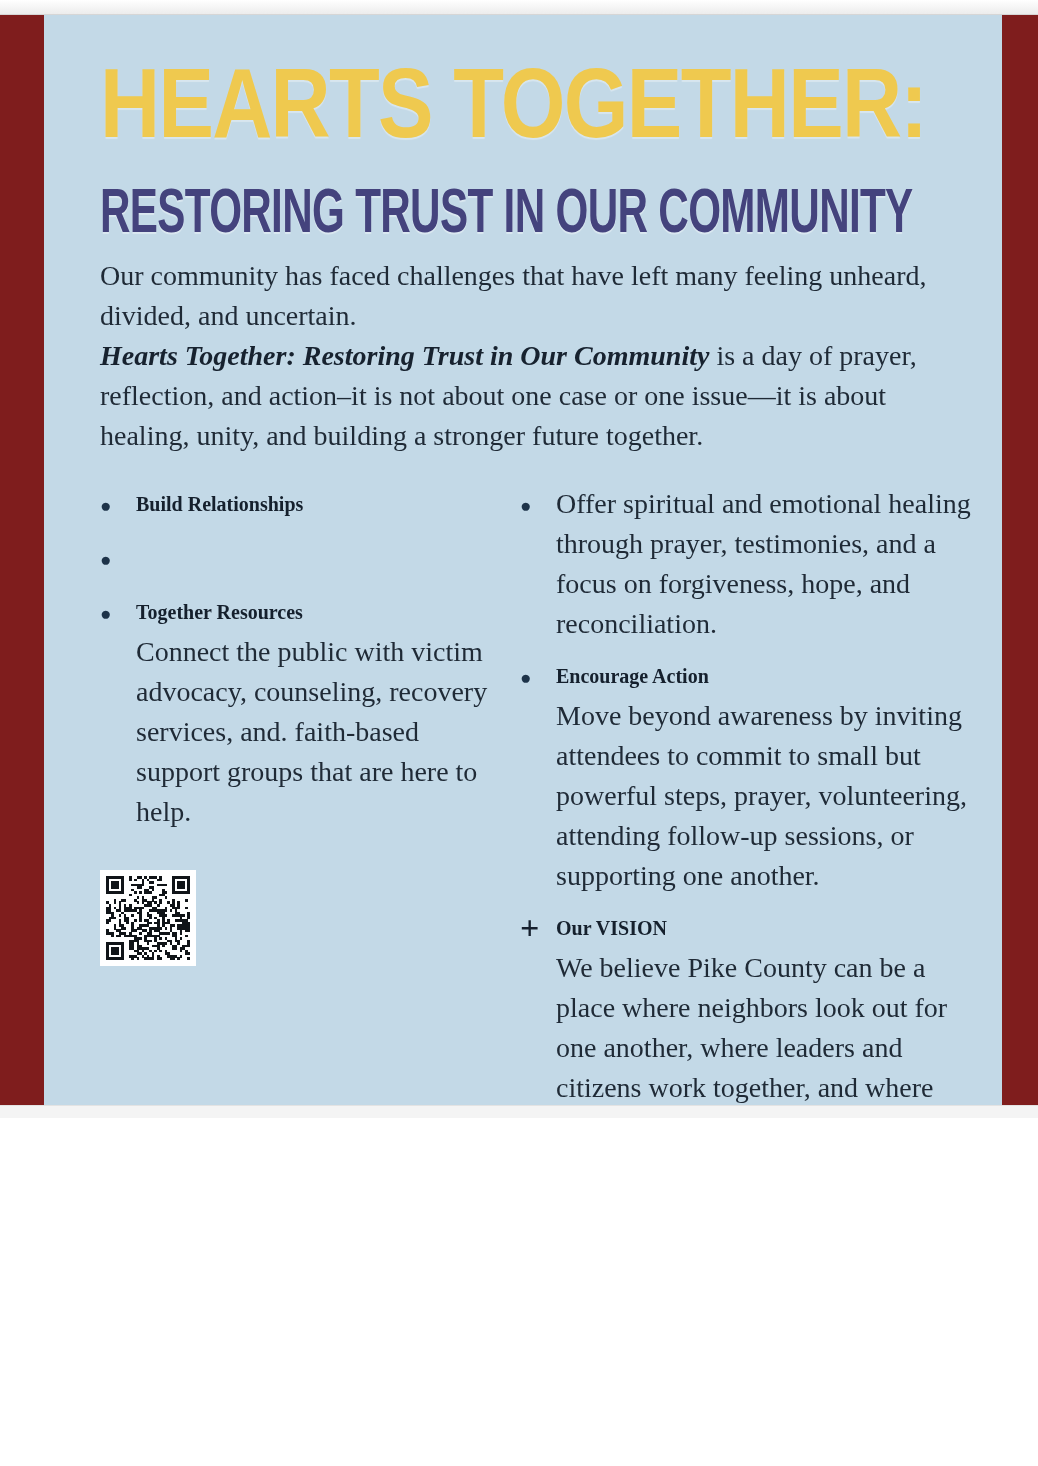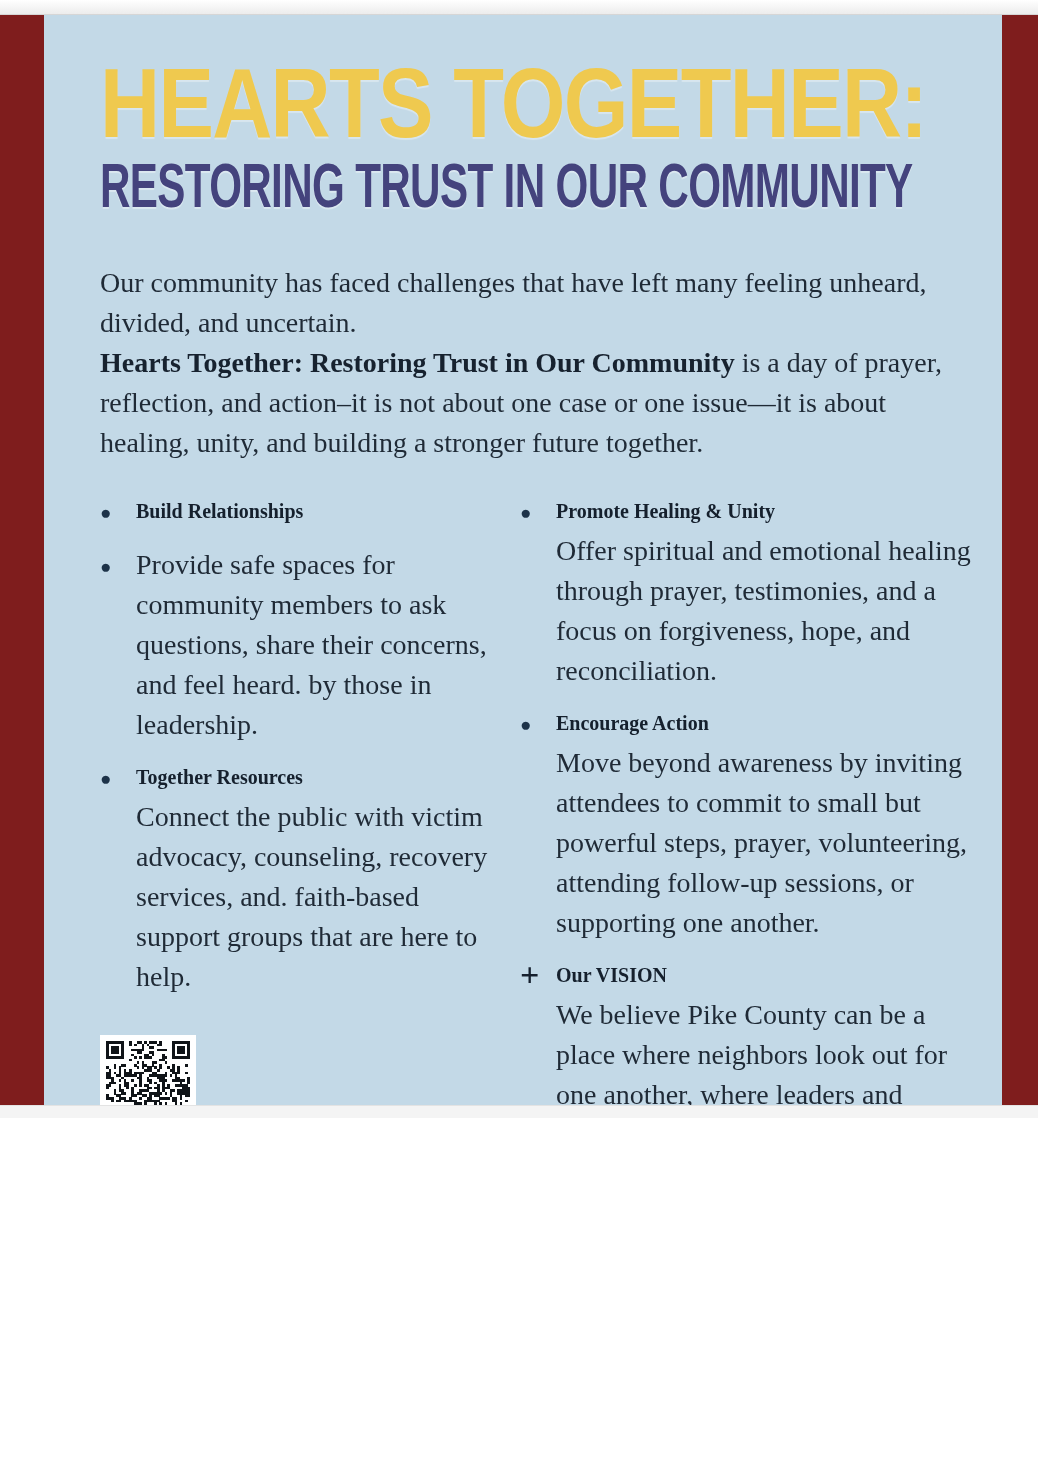--- a/index.html
+++ b/index.html
@@ -35,42 +35,42 @@
     font-family:"Liberation Sans", sans-serif;
     font-weight:700;
     font-size:99px;
     line-height:100px;
     letter-spacing:-2px;
     color:#efc94f;
     transform:scaleX(0.84);
     transform-origin:0 50%;
     text-shadow:0 2px 1px rgba(255,255,255,0.35);
   }
-  .subtitle-line{height:64px;margin-top:0;white-space:nowrap;}
+  .subtitle-line{height:64px;margin-top:25px;white-space:nowrap;}
   .subtitle-text{
     display:inline-block;
     font-family:"Liberation Sans", sans-serif;
     font-weight:700;
     font-size:63px;
     line-height:64px;
     letter-spacing:-1px;
     color:#44437d;
     transform:scaleX(0.67);
     transform-origin:0 50%;
     text-shadow:0 2px 1px rgba(255,255,255,0.4);
   }
   .intro{
-    margin-top:46px;
+    margin-top:14px;
     width:856px;
     font-size:28px;
     line-height:40px;
     color:#1f2a36;
   }
   .intro .first-sentence{display:block;}
-  .intro b{color:#17222f;}
+  .intro b{color:#17222f;font-style:italic;}
   .columns{
     display:flex;
     margin-top:26px;
   }
   .col{display:flex;flex-direction:column;}
   .col-left{width:420px;flex:0 0 420px;}
   .col-right{width:460px;flex:0 0 460px;}
   .bullet-item{
     display:grid;
     grid-template-columns:36px 1fr;
@@ -140,21 +140,20 @@
         <div class="bullet-item">
           <span class="marker">●</span>
           <div class="bullet-content">
             <div class="bullet-title">Build Relationships</div>
           </div>
         </div>
 
         <div class="bullet-item">
           <span class="marker">●</span>
           <div class="bullet-content">
-            <div class="bullet-body">Provide safe spaces for community members to ask questions, share their concerns, and feel heard. by those in leadership.</div>
           </div>
         </div>
 
         <div class="bullet-item">
           <span class="marker">●</span>
           <div class="bullet-content">
             <div class="bullet-title">Together Resources</div>
             <div class="bullet-body">Connect the public with victim advocacy, counseling, recovery services, and. faith-based support groups that are here to help.</div>
           </div>
         </div>
@@ -546,21 +545,20 @@
             </svg>
         </div>
 
       </div>
 
       <div class="col col-right">
 
         <div class="bullet-item">
           <span class="marker">●</span>
           <div class="bullet-content">
-            <div class="bullet-title">Promote Healing &amp; Unity</div>
             <div class="bullet-body">Offer spiritual and emotional healing through prayer, testimonies, and a focus on forgiveness, hope, and reconciliation.</div>
           </div>
         </div>
 
         <div class="bullet-item">
           <span class="marker">●</span>
           <div class="bullet-content">
             <div class="bullet-title">Encourage Action</div>
             <div class="bullet-body">Move beyond awareness by inviting attendees to commit to small but powerful steps, prayer, volunteering, attending follow-up sessions, or supporting one another.</div>
           </div>

